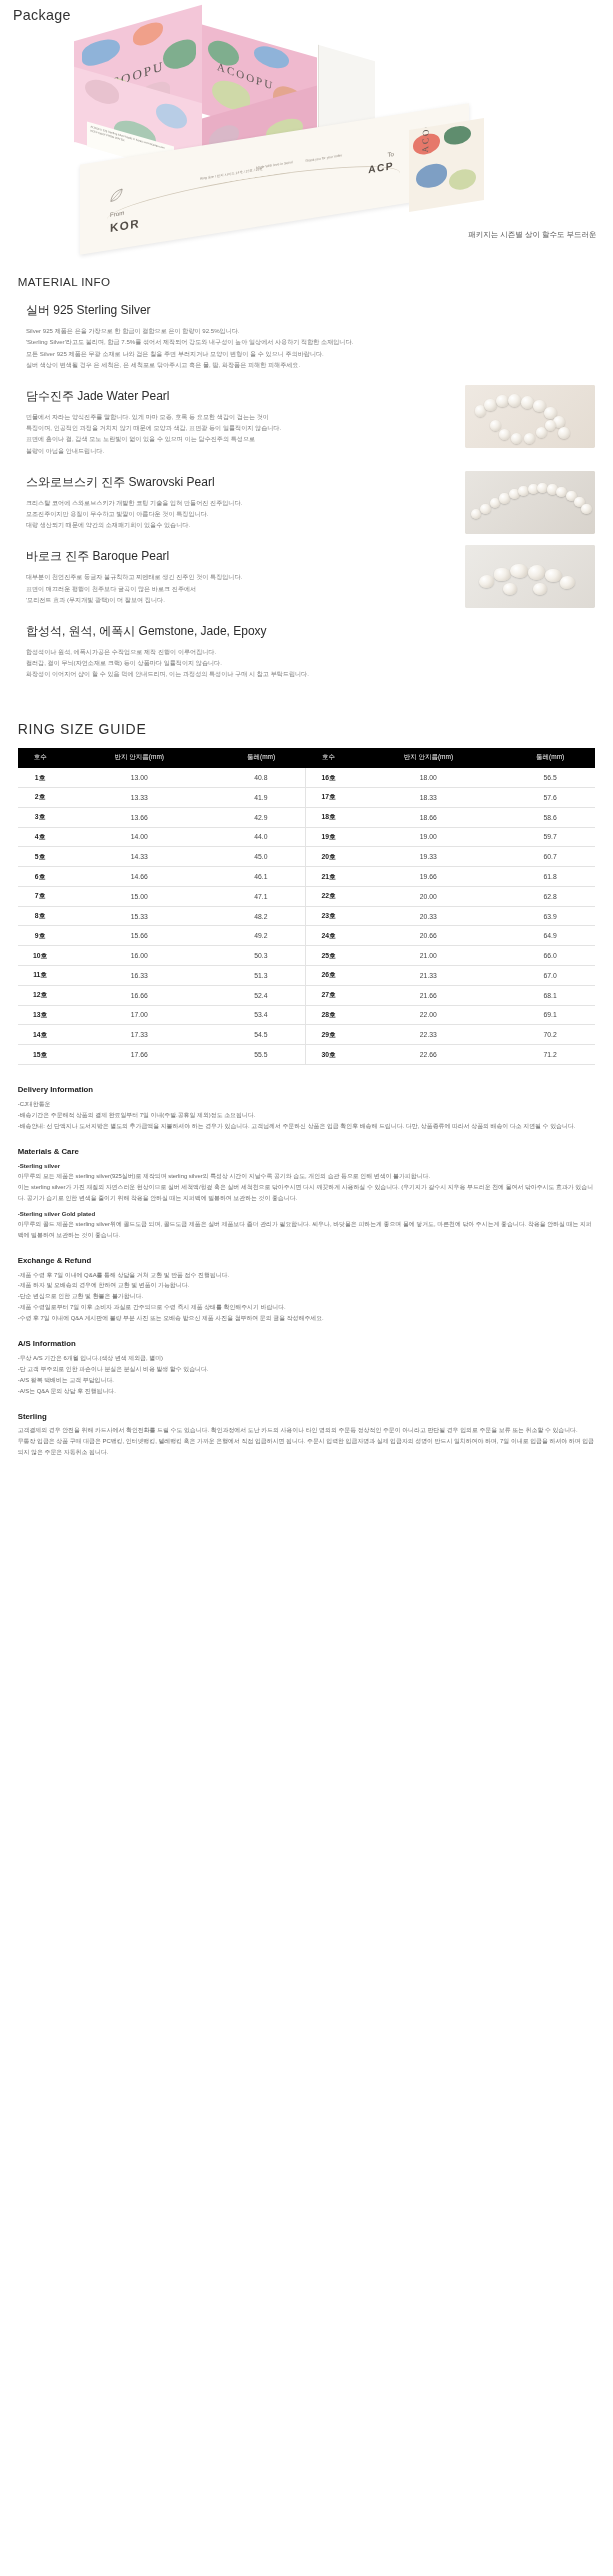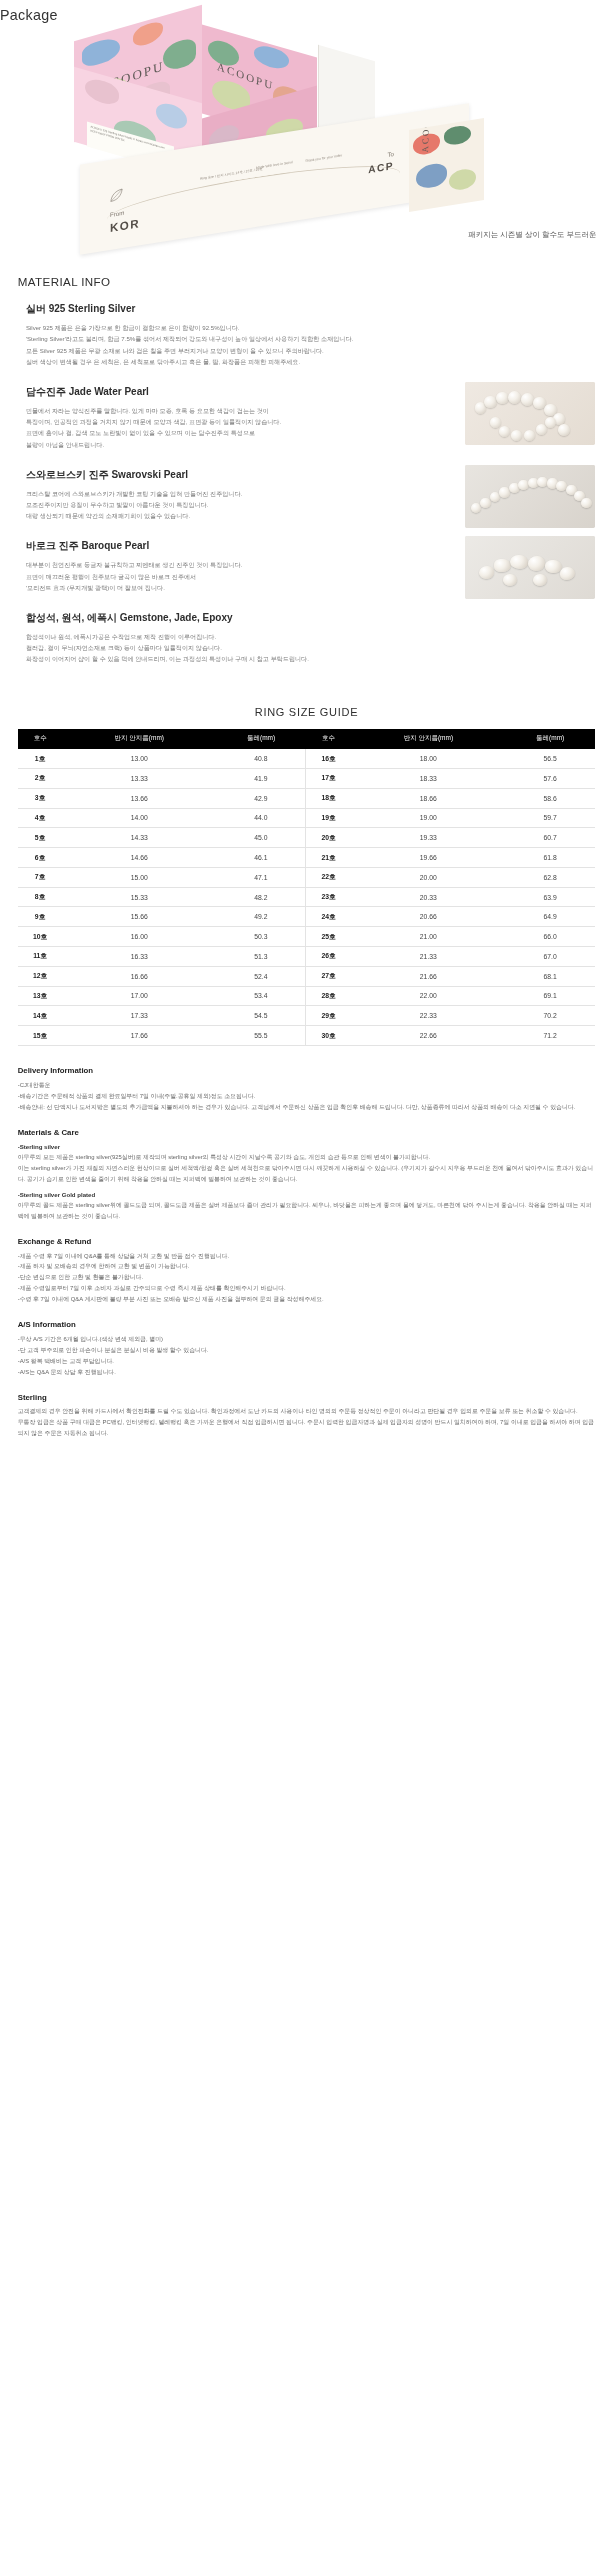--- a/index.html
+++ b/index.html
@@ -15,21 +15,21 @@
   
   .package-section {
     width: 613px;
     height: 259px;
     background: #ffffff;
     position: relative;
     overflow: hidden;
   }
   .package-title {
     position: absolute;
-    left: 0; top: 6.8px;
+    left: 13px; top: 6.8px;
     font-size: 14.3px;
     color: #333;
     letter-spacing: 0.3px;
   }
   .pkg-stage {
     position: absolute;
     left: 0; top: 0;
     width: 613px; height: 245px;
   }
   
@@ -162,22 +162,22 @@
   }
   .section-head {
     font-size: 11.6px;
     color: #2e2e2e;
     letter-spacing: 0.4px;
     margin: 9.5px 0 13.6px 0;
     font-weight: normal;
   }
   .mat-block { position: relative; margin-bottom: 17.7px; padding-left: 8.2px; }
   .mat-title {
-    font-size: 10px;
-    font-weight: bold;
+    font-size: 12px;
+    font-weight: normal;
     color: #2d2d2d;
     margin-bottom: 6.1px;
   }
   .mat-body {
     font-size: 6.1px;
     color: #777;
     line-height: 1.85;
     max-width: 382px;
     white-space: pre-line;
   }
@@ -194,22 +194,22 @@
   .pearl {
     position: absolute;
     border-radius: 50%;
     background: radial-gradient(circle at 33% 30%, #ffffff 0%, #f3efe8 42%, #cfc7bb 100%);
     box-shadow: 0 0.7px 1.4px rgba(0,0,0,0.18);
   }
 
   
   .ring-wrap { padding: 11px 17.7px 0 17.7px; }
   .ring-title {
-    text-align: center;
-    font-size: 11px;
+    text-align: left;
+    font-size: 14px;
     letter-spacing: 0.7px;
     color: #2e2e2e;
     margin: 12.3px 0 11px 0;
     font-weight: normal;
   }
   table.size { width: 100%; border-collapse: collapse; }
   table.size th {
     background: #000000;
     color: #ffffff;
     font-size: 6.5px;

